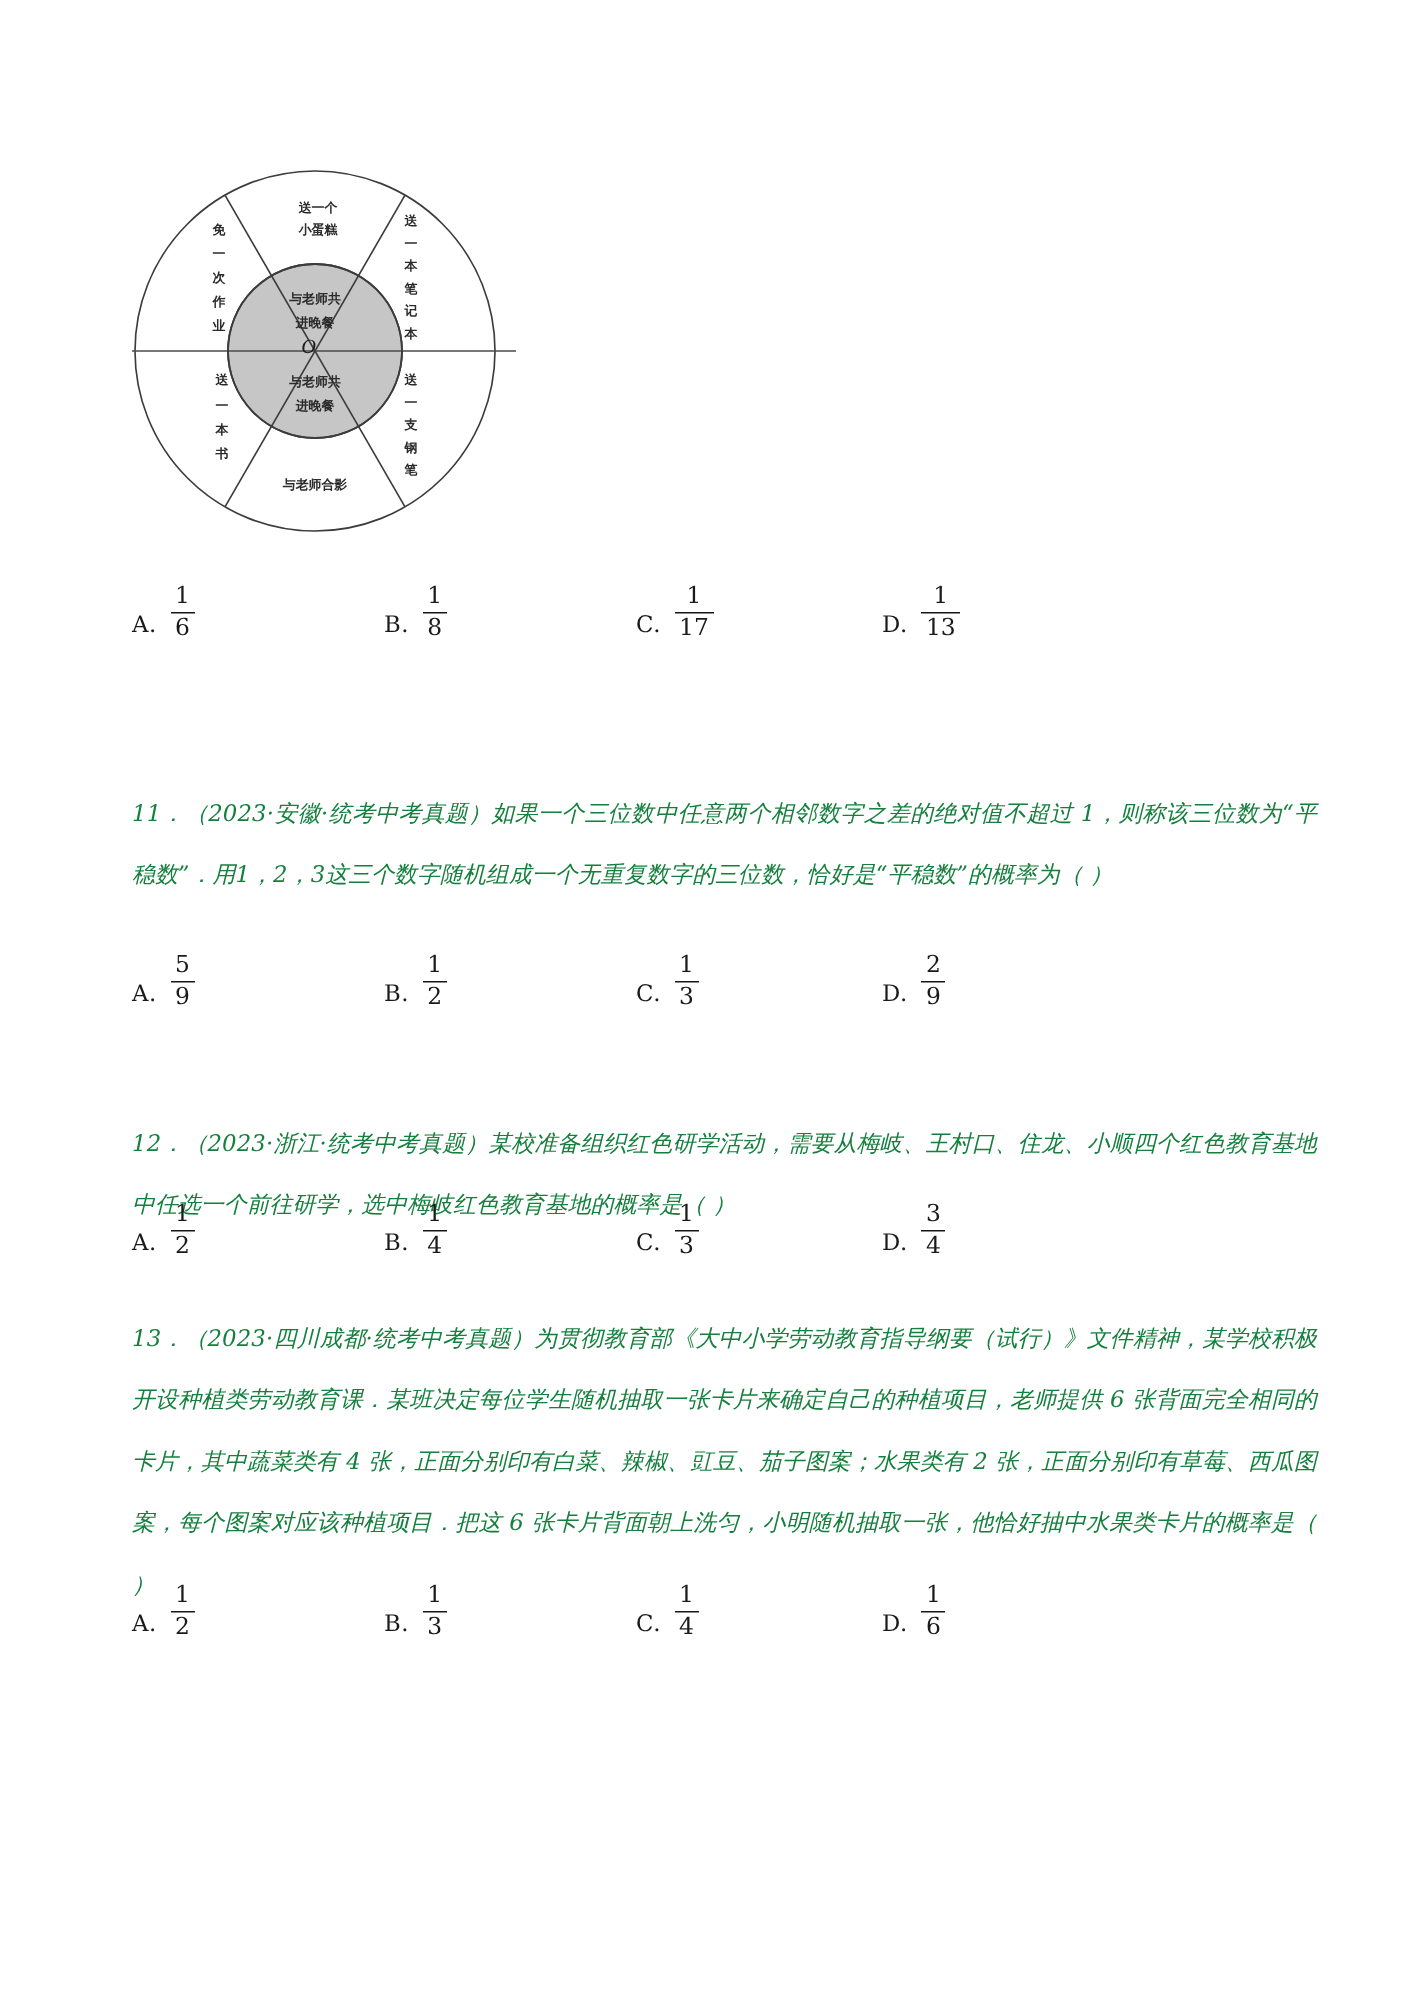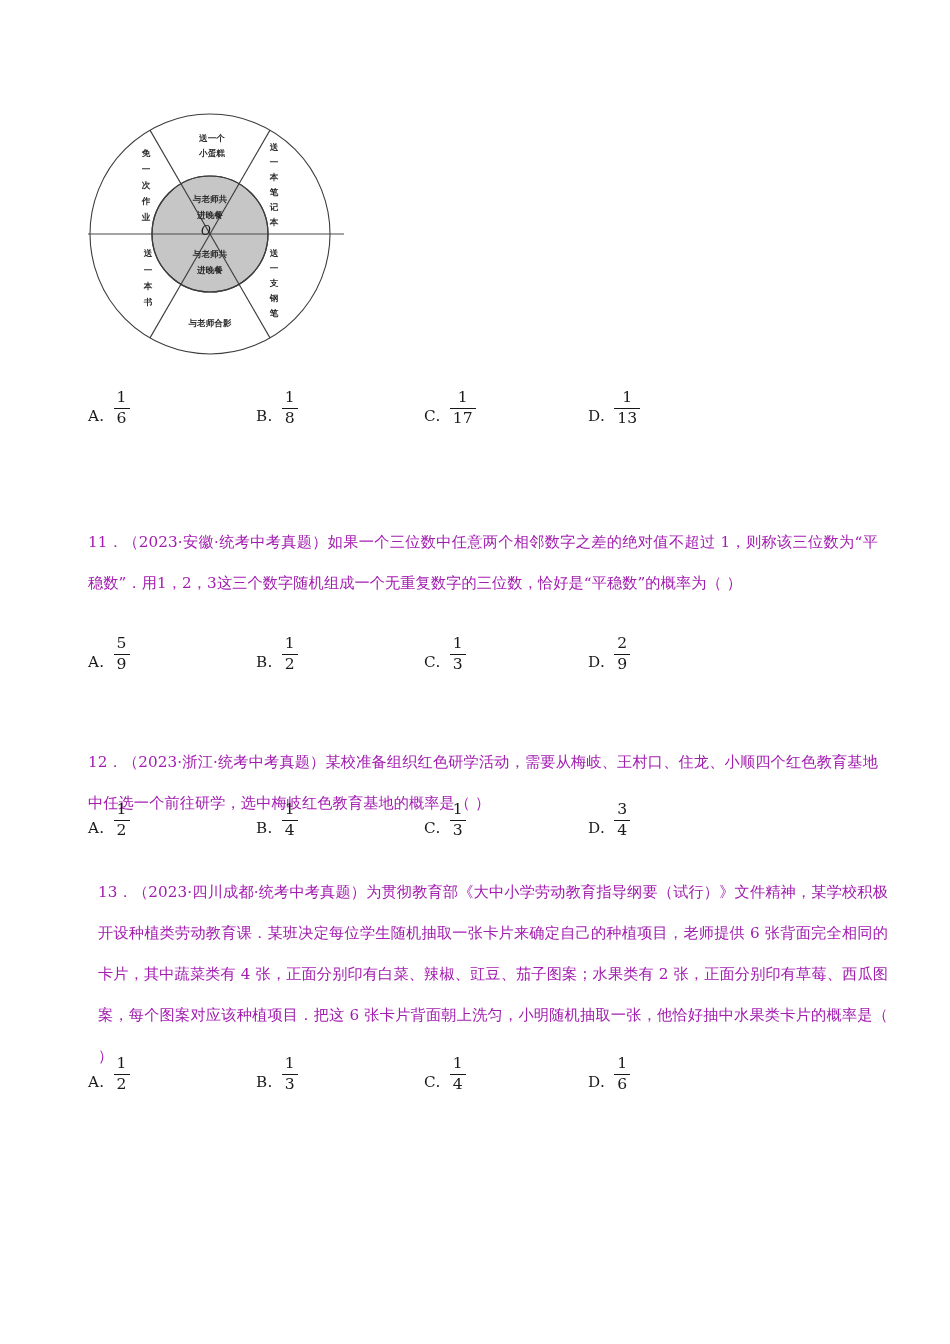--- a/index.html
+++ b/index.html
@@ -39,21 +39,22 @@
   }
 
   
   .qtext {
     position: absolute;
     font-size: 15.2px;
     line-height: 41px;
     letter-spacing: 0.1px;
     text-align: justify;
     text-justify: inter-ideograph;
-    color: #a21caf;
+    color: #15803d;
+    font-style: italic;
   }
 
   .opts {
     position: absolute;
     left: 88px;
     width: 790px;
     height: 52px;
   }
   .opt {
     position: absolute;
@@ -89,21 +90,21 @@
   .opt-b { left: 168px; }
   .opt-c { left: 336px; }
   .opt-d { left: 500px; }
 
   
   #opts-10 { top: 378px; }
   #q11 { left: 88px; top: 522px; width: 790px; }
   #opts-11 { top: 624px; }
   #q12 { left: 88px; top: 742px; width: 790px; }
   #opts-12 { top: 790px; }
-  #q13 { left: 98px; top: 872px; width: 790px; }
+  #q13 { left: 88px; top: 872px; width: 790px; }
   #opts-13 { top: 1044px; }
   #q14 { left: 88px; top: 1134px; width: 790px; }
 
   .wheel-label {
     font-family: "DejaVu Serif", "Liberation Serif", serif;
     font-size: 8.6px;
     fill: #2b2b2b;
     font-weight: 600;
   }
   .center-o {

